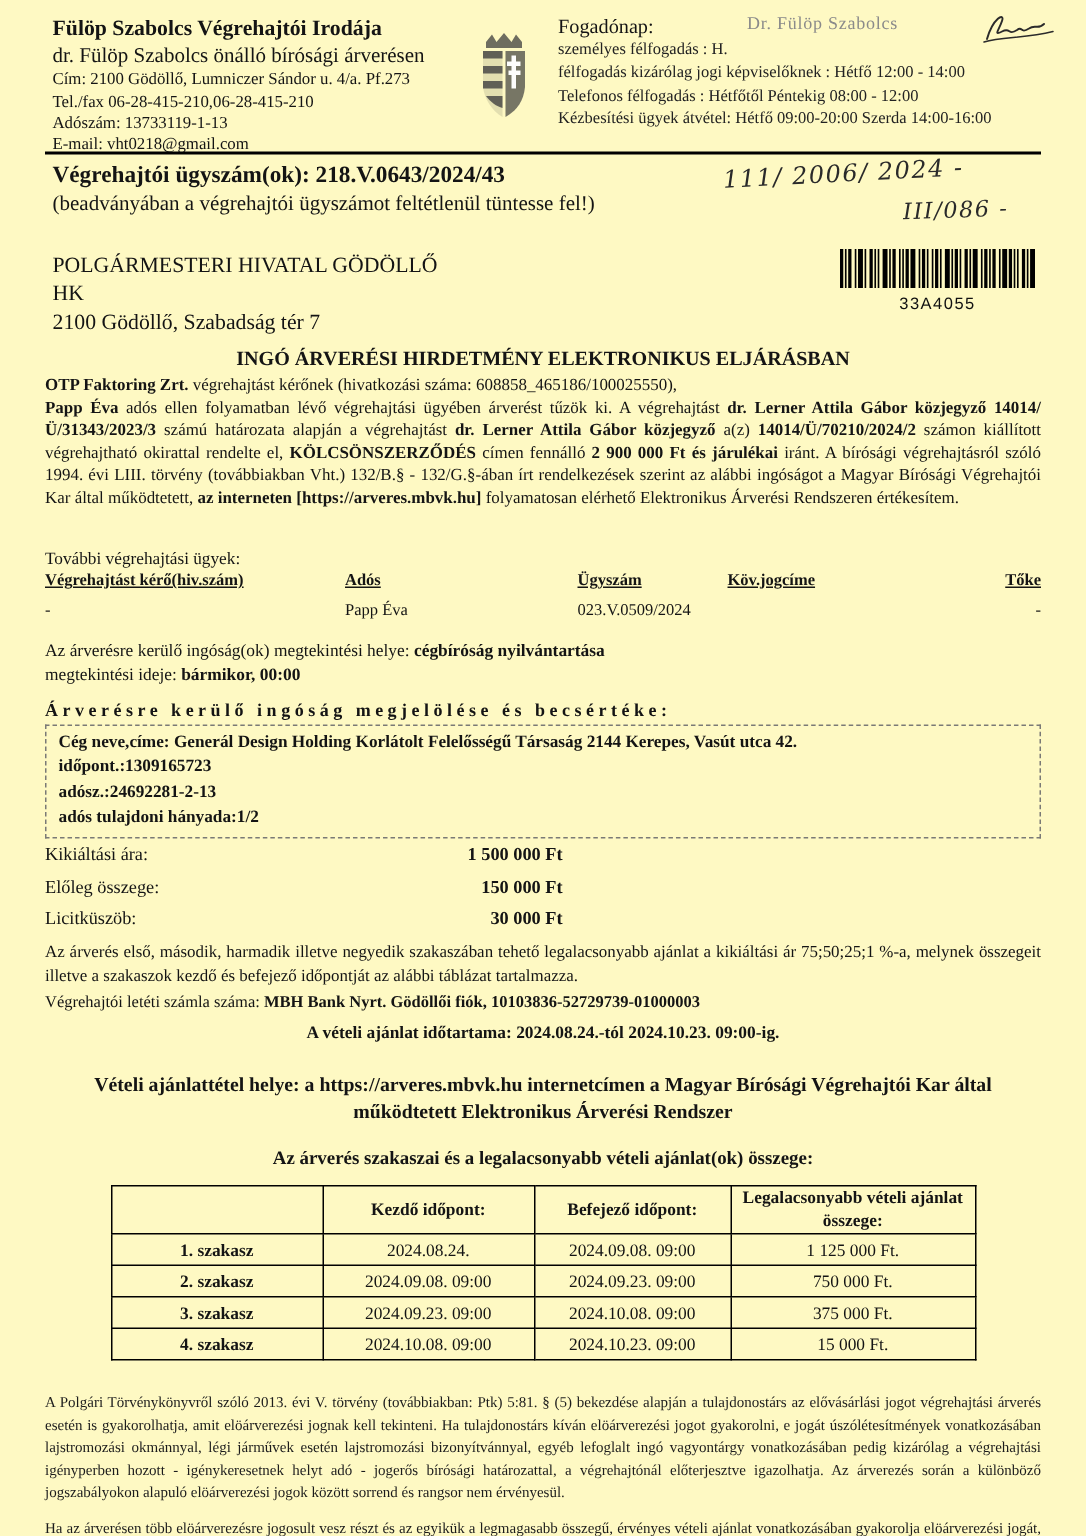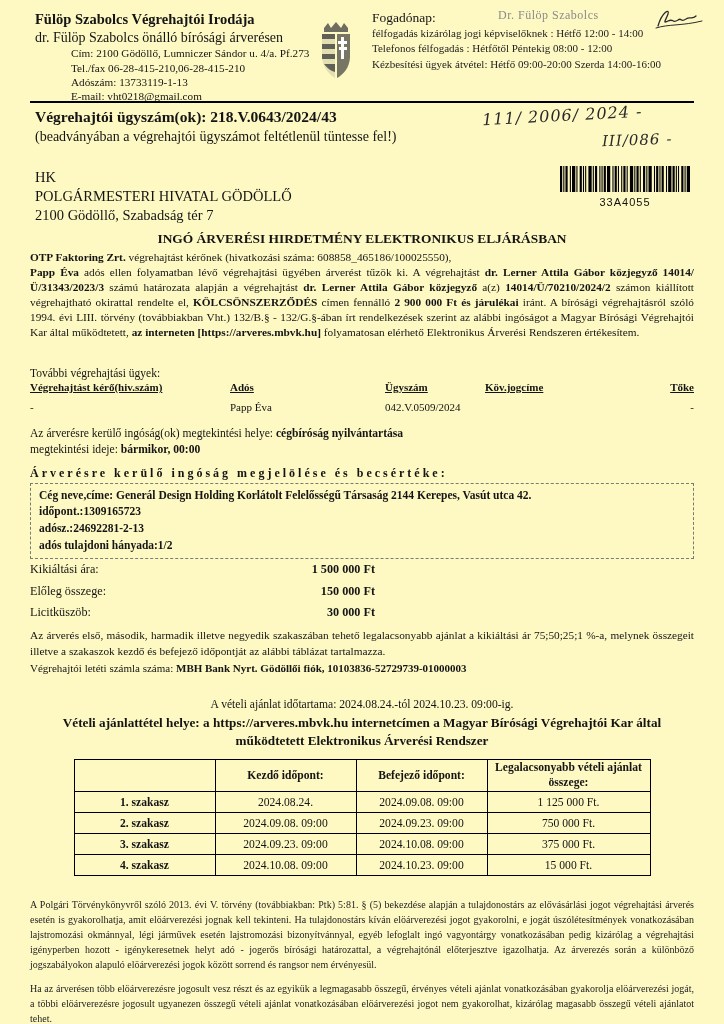--- a/index.html
+++ b/index.html
@@ -7,21 +7,21 @@
     position:relative;width:724px;height:1024px;margin:0 auto;
     background:#fef9c3;color:#141414;overflow:hidden;
     font-family:"Liberation Serif","DejaVu Serif",serif;
   }
   .b{font-weight:bold;}
   .abs{position:absolute;}
   
   .hdr-left{left:35px;top:11px;width:300px;line-height:1.15;}
   .office-name{font-size:14.5px;font-weight:bold;}
   .bailiff{font-size:14px;margin-top:2px;}
-  .contact{font-size:11.2px;margin-top:1.5px;margin-left:36px;}
+  .contact{font-size:11.2px;margin-top:1.5px;}
   .coa{left:316px;top:20px;}
   .reception{left:372px;top:10px;width:330px;}
   .reception-title{font-size:13.5px;}
   .reception-line{font-size:11px;line-height:1.4;color:#222;}
   .watermark{left:498px;top:8px;font-size:12px;color:#8a8a8a;letter-spacing:.5px;}
   .signature{left:652px;top:4px;}
   .rule{left:30px;top:101px;width:664px;border-top:2.5px solid #000;height:0;}
   
   .case-no{left:35px;top:108px;font-size:15.5px;font-weight:bold;}
   .case-note{left:35px;top:129px;font-size:14px;}
@@ -47,22 +47,22 @@
   .fc-c5{width:59px;text-align:right;}
   .inspect{font-size:11.6px;margin-top:13px;line-height:1.4;}
   .asset-heading{font-size:12px;font-weight:bold;letter-spacing:3px;margin-top:7px;}
   .asset-box{border:1.5px dashed #7a7a76;margin-top:2px;padding:3px 8px 5px 8px;font-size:11.5px;font-weight:bold;line-height:1.45;}
   .prices{font-size:12.2px;}
   .price-row{display:flex;line-height:1.75;}
   .price-label{width:200px;}
   .price-value{width:145px;text-align:right;font-weight:bold;}
   .rules{font-size:11.3px;line-height:1.35;text-align:justify;margin-top:5px;}
   .account{font-size:11px;margin-top:3px;}
-  .offer-period{text-align:center;font-size:11.6px;font-weight:normal;margin-top:24px;}
-  .offer-place{text-align:center;font-size:13.2px;font-weight:bold;line-height:1.35;margin-top:3px;width:92%;margin-left:auto;margin-right:auto;}
+  .offer-period{text-align:center;font-size:11.6px;font-weight:bold;margin-top:8px;}
+  .offer-place{text-align:center;font-size:13.2px;font-weight:bold;line-height:1.35;margin-top:19px;width:92%;margin-left:auto;margin-right:auto;}
   .stages-heading{text-align:center;font-size:12.6px;font-weight:bold;margin-top:16px;}
   table.stages{border-collapse:collapse;margin:10px auto 12px auto;font-size:11.6px;}
   table.stages th,table.stages td{border:1.6px solid #000;text-align:center;padding:1px 6px;}
   table.stages th{font-weight:bold;line-height:1.25;}
   table.stages .c1{width:128px;font-weight:bold;}
   table.stages .c2{width:128px;}
   table.stages .c3{width:118px;}
   table.stages .c4{width:150px;}
   table.stages td{height:18px;}
   .legal{font-size:10px;line-height:1.5;text-align:justify;color:#1c1c1c;margin-top:21px;}
@@ -94,20 +94,21 @@
         <path d="M21 14 H34 V38 C33 48 28 54 21 58 Z" opacity=".75"></path>
         <rect x="25" y="17" width="3" height="22" fill="#fdfdfc"></rect>
         <rect x="22" y="21" width="9" height="3" fill="#fdfdfc"></rect>
         <rect x="23" y="27" width="8" height="3" fill="#fdfdfc"></rect>
       </g>
     </svg>
   </div>
 
   <div class="abs reception">
     <div class="reception-title">Fogadónap:</div>
+    <div class="reception-line">személyes félfogadás : H.</div>
     <div class="reception-line">félfogadás kizárólag jogi képviselőknek : Hétfő  12:00 - 14:00</div>
     <div class="reception-line">Telefonos félfogadás : Hétfőtől Péntekig  08:00 - 12:00</div>
     <div class="reception-line">Kézbesítési ügyek átvétel: Hétfő 09:00-20:00 Szerda 14:00-16:00</div>
   </div>
 
   <div class="abs watermark">Dr. Fülöp Szabolcs</div>
 
   <div class="abs signature">
     <svg width="56" height="30" viewBox="0 0 56 30">
       <path d="M6 22 C10 8 18 4 16 10 C14 16 10 20 16 17 C22 14 20 20 26 16 C30 13 28 19 34 15 C38 12 40 16 44 12" fill="none" stroke="#2b2b2b" stroke-width="1.3" stroke-linecap="round"></path>
@@ -116,22 +117,22 @@
   </div>
 
   <div class="abs rule"></div>
 
   <div class="abs case-no">Végrehajtói ügyszám(ok): 218.V.0643/2024/43</div>
   <div class="abs case-note">(beadványában a végrehajtói ügyszámot feltétlenül tüntesse fel!)</div>
   <div class="abs hand hand1">111/ 2006/ 2024 -</div>
   <div class="abs hand hand2">III/086 -</div>
 
   <div class="abs recipient">
+    <div>POLGÁRMESTERI HIVATAL GÖDÖLLŐ</div>
     <div>HK</div>
-    <div>POLGÁRMESTERI HIVATAL GÖDÖLLŐ</div>
     <div>2100 Gödöllő, Szabadság tér 7</div>
   </div>
 
   <div class="abs barcode-wrap">
     <svg width="130" height="26" viewBox="0 0 119 26" preserveAspectRatio="none">
       <path fill="#000" d="M0 0h2v26h-2zM3 0h1v26h-1zM5 0h2v26h-2zM9 0h1v26h-1zM11 0h3v26h-3zM15 0h1v26h-1zM18 0h2v26h-2zM21 0h1v26h-1zM23 0h1v26h-1zM26 0h3v26h-3zM30 0h1v26h-1zM32 0h2v26h-2zM36 0h1v26h-1zM38 0h1v26h-1zM40 0h2v26h-2zM43 0h3v26h-3zM48 0h1v26h-1zM50 0h2v26h-2zM53 0h1v26h-1zM56 0h1v26h-1zM58 0h2v26h-2zM61 0h1v26h-1zM64 0h3v26h-3zM68 0h1v26h-1zM70 0h2v26h-2zM73 0h1v26h-1zM76 0h2v26h-2zM79 0h1v26h-1zM81 0h3v26h-3zM86 0h1v26h-1zM88 0h2v26h-2zM91 0h1v26h-1zM93 0h2v26h-2zM97 0h1v26h-1zM99 0h3v26h-3zM103 0h2v26h-2zM106 0h1v26h-1zM108 0h1v26h-1zM111 0h2v26h-2zM114 0h1v26h-1zM116 0h3v26h-3z"></path>
     </svg>
     <div class="barcode-label">33A4055</div>
   </div>
 
@@ -146,21 +147,21 @@
     <div class="fc-table fc-head">
       <div class="fc-c1"><span>Végrehajtást kérő(hiv.szám)</span></div>
       <div class="fc-c2"><span>Adós</span></div>
       <div class="fc-c3"><span>Ügyszám</span></div>
       <div class="fc-c4"><span>Köv.jogcíme</span></div>
       <div class="fc-c5"><span>Tőke</span></div>
     </div>
     <div class="fc-table fc-row">
       <div class="fc-c1">-</div>
       <div class="fc-c2">Papp Éva</div>
-      <div class="fc-c3">042.V.0509/2024</div>
+      <div class="fc-c3">023.V.0509/2024</div>
       <div class="fc-c4"></div>
       <div class="fc-c5">-</div>
     </div>
 
     <div class="inspect">
       <div><span>Az árverésre kerülő ingóság(ok) megtekintési helye: </span><span class="b">cégbíróság nyilvántartása</span></div>
       <div><span>megtekintési ideje: </span><span class="b">bármikor, 00:00</span></div>
     </div>
 
     <div class="asset-heading">Árverésre kerülő ingóság megjelölése és becsértéke:</div>
@@ -189,20 +190,21 @@
 
     <div class="rules">Az árverés első, második, harmadik illetve negyedik szakaszában tehető legalacsonyabb ajánlat a kikiáltási ár 75;50;25;1 %-a, melynek összegeit illetve a szakaszok kezdő és befejező időpontját az alábbi táblázat tartalmazza.</div>
 
     <div class="account">
       <span>Végrehajtói letéti számla száma: </span><span class="b">MBH Bank Nyrt. Gödöllői fiók, 10103836-52729739-01000003</span>
     </div>
 
     <div class="offer-period">A vételi ajánlat időtartama: 2024.08.24.-tól 2024.10.23. 09:00-ig.</div>
     <div class="offer-place">Vételi ajánlattétel helye: a https://arveres.mbvk.hu internetcímen a Magyar Bírósági Végrehajtói Kar által működtetett Elektronikus Árverési Rendszer</div>
 
+    <div class="stages-heading">Az árverés szakaszai és a legalacsonyabb vételi ajánlat(ok) összege:</div>
 
     <table class="stages">
       <tbody>
           <tr>
         <th class="c1"></th>
         <th class="c2">Kezdő időpont:</th>
         <th class="c3">Befejező időpont:</th>
         <th class="c4">Legalacsonyabb vételi ajánlat összege:</th>
       </tr>
       <tr>

